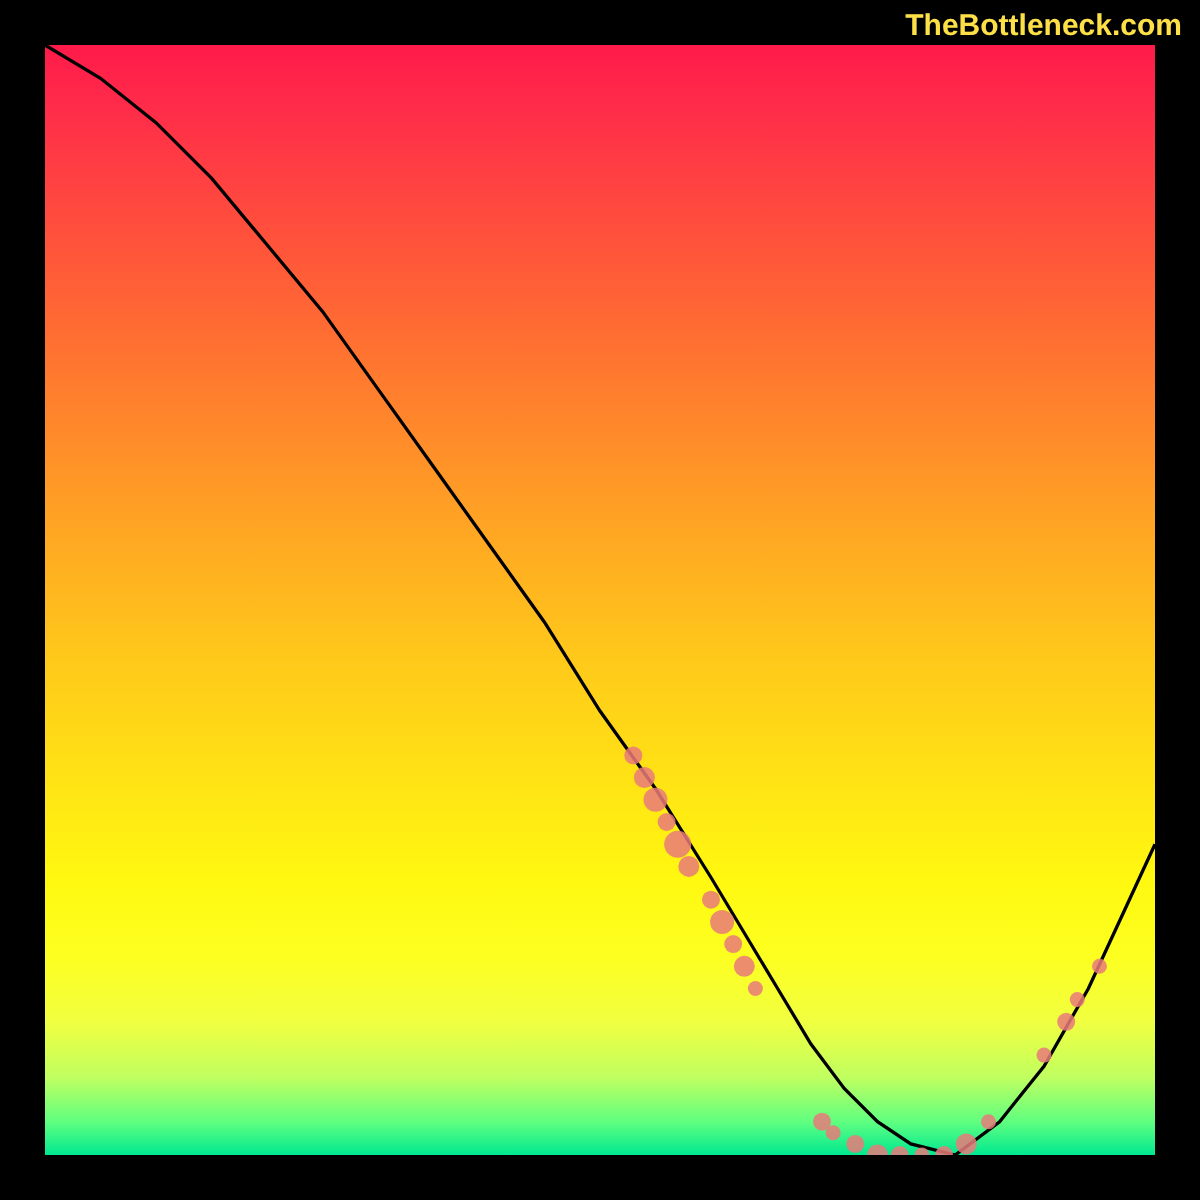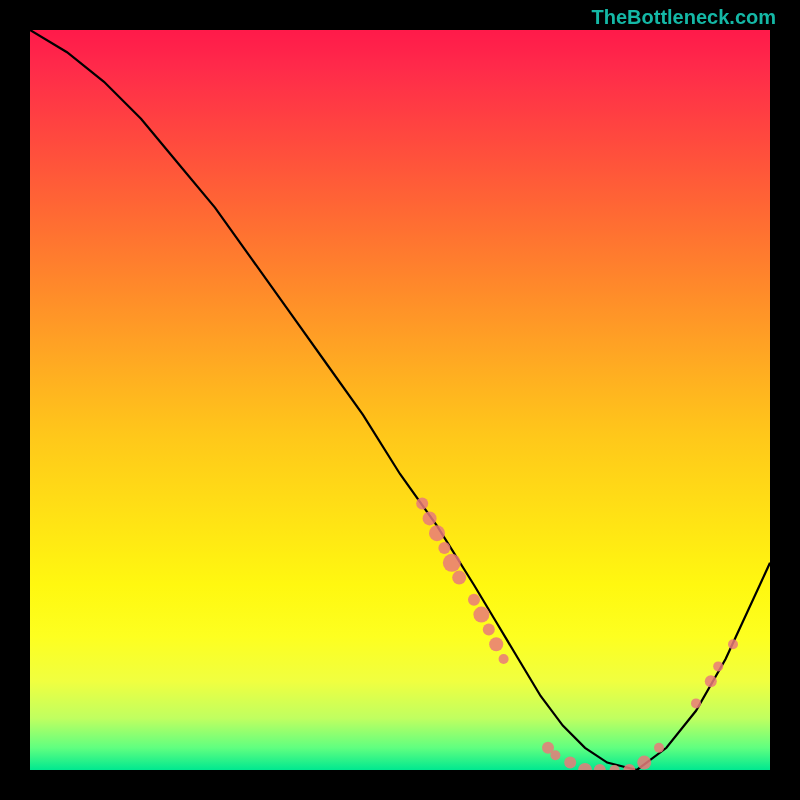--- a/index.html
+++ b/index.html
@@ -6,22 +6,22 @@
   body {
     width: 800px;
     height: 800px;
     background: #000;
     position: relative;
     font-family: Arial, sans-serif;
   }
   .watermark {
     position: absolute;
     top: 6px;
-    right: 24px;
-    color: #14b8a6;
+    right: 12px;
+    color: #fde047;
     font-size: 20px;
     font-weight: bold;
     z-index: 10;
   }
   .plot-area {
     position: absolute;
     left: 30px;
     top: 30px;
     width: 740px;
     height: 740px;

